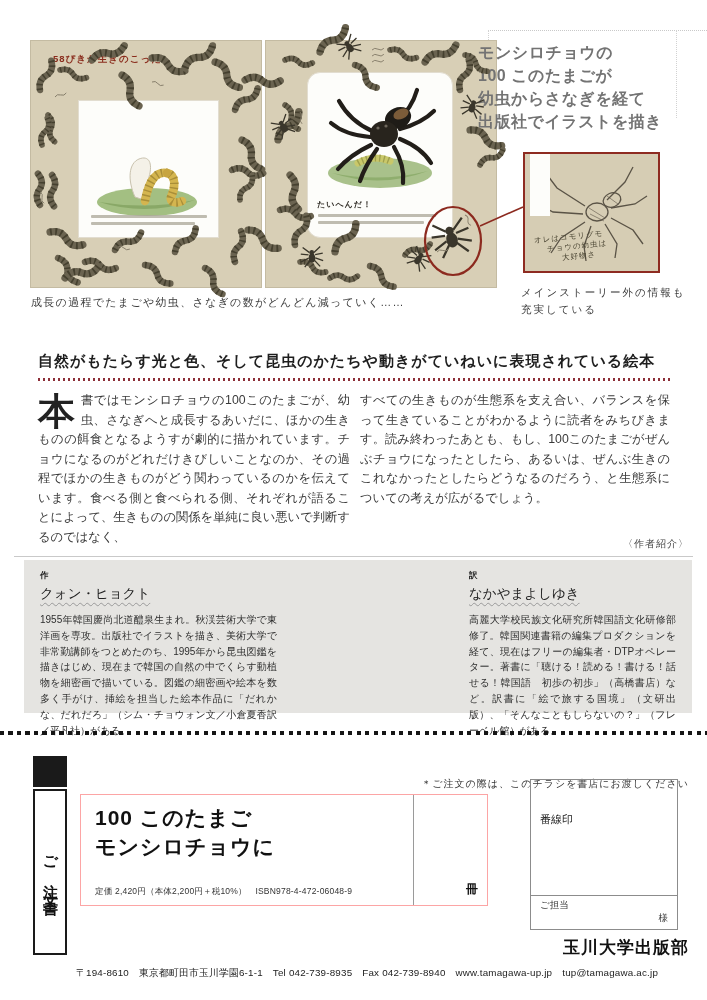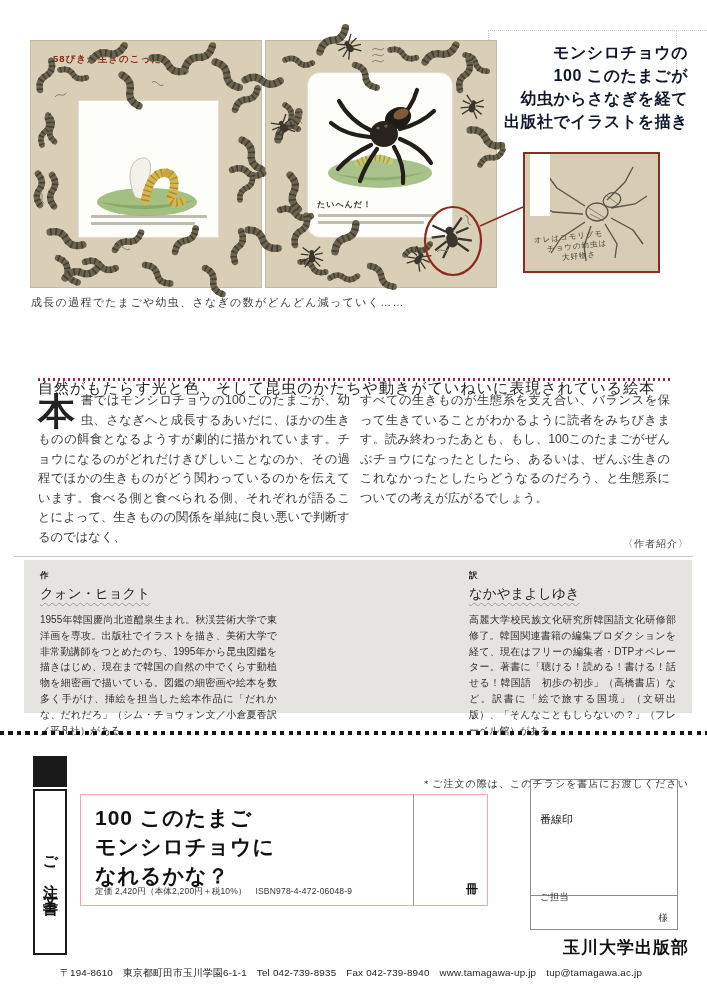--- a/index.html
+++ b/index.html
@@ -14,37 +14,37 @@
   .white-panel{position:absolute;background:#fdfdfa;border:1px solid #e2ddd0;box-sizing:border-box;z-index:2;}
   #panel-left{left:47px;top:59px;width:141px;height:138px;}
   #panel-right{left:41px;top:31px;width:146px;height:166px;border-radius:13px;}
   #page-left-title{position:absolute;left:22px;top:12px;font-size:9.5px;font-weight:bold;letter-spacing:1px;color:#8a2c1c;z-index:2;}
   #panel-heading{position:absolute;left:9px;top:126px;font-size:8px;font-weight:bold;letter-spacing:1px;color:#2f2b24;}
   .tinybar{position:absolute;height:2.5px;background:#aaa597;opacity:.75;border-radius:1px;}
 
   #deco-svg{position:absolute;left:0;top:0;width:707px;height:340px;z-index:3;pointer-events:none;}
 
   
-  #headline{position:absolute;right:19px;top:41px;width:210px;text-align:right;font-size:16px;line-height:23px;font-weight:bold;letter-spacing:.5px;color:#0f172a;z-index:2;}
+  #headline{position:absolute;right:19px;top:41px;width:210px;font-size:16px;line-height:23px;font-weight:bold;letter-spacing:.5px;color:#737373;z-index:2;}
   .guide{position:absolute;border:0;z-index:0;}
   #guide-top{left:488px;top:30px;width:219px;border-top:1px dotted #c9c9c9;}
   #guide-left{left:488px;top:30px;height:88px;border-left:1px dotted #d2d2d2;}
   #guide-right{left:676px;top:30px;height:88px;border-left:1px dotted #d2d2d2;}
 
   
   #inset{position:absolute;left:523px;top:152px;width:137px;height:121px;background:#d6cdb4;border:2.5px solid #8e2b21;box-sizing:border-box;z-index:4;}
   #inset-notch{position:absolute;left:5px;top:0;width:20px;height:62px;background:#fdfdfa;}
   #inset-note{position:absolute;left:10px;top:78px;transform:rotate(-6deg);font-size:7.5px;line-height:10px;color:#46412f;letter-spacing:1px;}
   #inset-note .l2{margin-left:12px;}
   #inset-note .l3{margin-left:26px;}
   #inset-caption{position:absolute;left:521px;top:284px;font-size:10.5px;line-height:17px;letter-spacing:2px;color:#3a3a3a;z-index:2;}
   #spread-caption{position:absolute;left:31px;top:295px;font-size:11px;letter-spacing:1.3px;color:#3c3c3c;z-index:2;}
 
   
-  #review-heading{position:absolute;left:38px;top:352px;font-size:15px;font-weight:normal;letter-spacing:1px;color:#1e1e1e;margin-top:27px;}
+  #review-heading{position:absolute;left:38px;top:352px;font-size:15px;font-weight:bold;letter-spacing:1px;color:#1e1e1e;}
   #review-dots{position:absolute;left:38px;top:378px;width:632px;height:3px;background:repeating-linear-gradient(90deg,#8c2e38 0 2px,transparent 2px 5px);}
   .body-col{position:absolute;top:391px;font-size:12.3px;line-height:19.5px;text-align:justify;color:#3a3a3a;}
   #body-col1{left:38px;width:312px;}
   #body-col2{left:360px;width:310px;}
   #dropcap{float:left;font-size:37px;line-height:37px;font-weight:bold;padding:2px 6px 0 0;color:#222;}
 
   
   #authors-label{position:absolute;right:18px;top:537px;font-size:10px;color:#444;letter-spacing:1px;}
   #authors-rule{position:absolute;left:14px;top:556px;width:679px;height:1px;background:#c9c9c9;}
   #authors-band{position:absolute;left:24px;top:560px;width:668px;height:153px;background:#e5e4e1;box-sizing:border-box;padding:10px 16px 0;display:flex;justify-content:space-between;}
@@ -63,24 +63,24 @@
   #fax-heading{position:absolute;left:88px;top:761px;font-size:26px;font-weight:bold;letter-spacing:.5px;color:#111;}
   #order-note{position:absolute;right:18px;top:777px;font-size:10px;letter-spacing:1px;color:#333;}
   #order-box{position:absolute;left:80px;top:794px;width:408px;height:112px;border:1px solid #fca5a5;box-sizing:border-box;}
   #order-title{position:absolute;left:14px;top:8px;font-size:21px;line-height:29px;font-weight:bold;letter-spacing:1px;color:#111;}
   #order-price{position:absolute;left:14px;bottom:7px;font-size:8.5px;color:#333;letter-spacing:.2px;}
   #qty-cell{position:absolute;right:0;top:0;width:74px;height:100%;border-left:1px solid #9a9a9a;box-sizing:border-box;}
   #qty-unit{position:absolute;right:9px;bottom:7px;font-size:12px;font-weight:bold;color:#111;}
   #stamp-box{position:absolute;left:530px;top:779px;width:148px;height:151px;border:1px solid #8c8c8c;box-sizing:border-box;}
   #stamp-label{position:absolute;left:9px;top:7px;font-size:11px;color:#222;margin-top:25px;}
   #stamp-divider{position:absolute;left:0;bottom:33px;width:100%;height:1px;background:#8c8c8c;}
-  #contact-label{position:absolute;left:9px;bottom:25px;font-size:9.5px;color:#333;}
+  #contact-label{position:absolute;left:9px;bottom:17px;font-size:9.5px;color:#333;}
   #honorific{position:absolute;right:9px;bottom:4px;font-size:9.5px;color:#333;}
   #publisher{position:absolute;right:18px;top:936px;font-size:17px;font-weight:bold;letter-spacing:1px;color:#111;}
-  #address{position:absolute;left:60px;top:967px;font-size:9.8px;color:#222;letter-spacing:.2px;}
+  #address{position:absolute;left:76px;top:967px;font-size:9.8px;color:#222;letter-spacing:.2px;}
 </style>
 </head>
 <body>
 
 <div id="flyer">
 
   <div class="guide" id="guide-top"></div>
   <div class="guide" id="guide-left"></div>
   <div class="guide" id="guide-right"></div>
 
@@ -237,20 +237,24 @@
         <path d="M64,54 L80,64 M65,60 L79,67 M82,42 L93,50" stroke-width="0.6"></path>
       </g>
     </svg>
     <div id="inset-notch"></div>
     <div id="inset-note">
       <div class="l1">オレはコモリグモ</div>
       <div class="l2">チョウの幼虫は</div>
       <div class="l3">大好物さ</div>
     </div>
   </div>
+  <div id="inset-caption">
+    <div>メインストーリー外の情報も</div>
+    <div>充実している</div>
+  </div>
 
   <div id="spread-caption">成長の過程でたまごや幼虫、さなぎの数がどんどん減っていく……</div>
 
   <div id="review-heading">自然がもたらす光と色、そして昆虫のかたちや動きがていねいに表現されている絵本</div>
   <div id="review-dots"></div>
   <div class="body-col" id="body-col1">
     <span id="dropcap">本</span><span>書ではモンシロチョウの100このたまごが、幼虫、さなぎへと成長するあいだに、ほかの生きものの餌食となるようすが劇的に描かれています。チョウになるのがどれだけきびしいことなのか、その過程でほかの生きものがどう関わっているのかを伝えています。食べる側と食べられる側、それぞれが語ることによって、生きものの関係を単純に良い悪いで判断するのではなく、</span>
   </div>
   <div class="body-col" id="body-col2">すべての生きものが生態系を支え合い、バランスを保って生きていることがわかるように読者をみちびきます。読み終わったあとも、もし、100このたまごがぜんぶチョウになったとしたら、あるいは、ぜんぶ生きのこれなかったとしたらどうなるのだろう、と生態系についての考えが広がるでしょう。</div>
 
@@ -273,21 +277,20 @@
   <div id="tab-black"></div>
   <div id="tab-box">
       <span>ご注文書</span>
     </div>
   <div id="order-note">＊ご注文の際は、このチラシを書店にお渡しください</div>
 
   <div id="order-box">
     <div id="order-title">
       <div>100 このたまご</div>
       <div>モンシロチョウに</div>
-      <div>なれるかな？</div>
     </div>
     <div id="order-price">定価 2,420円（本体2,200円＋税10%）　ISBN978-4-472-06048-9</div>
     <div id="qty-cell">
       <span id="qty-unit">冊</span>
     </div>
   </div>
 
   <div id="stamp-box">
     <span id="stamp-label">番線印</span>
     <div id="stamp-divider"></div>

